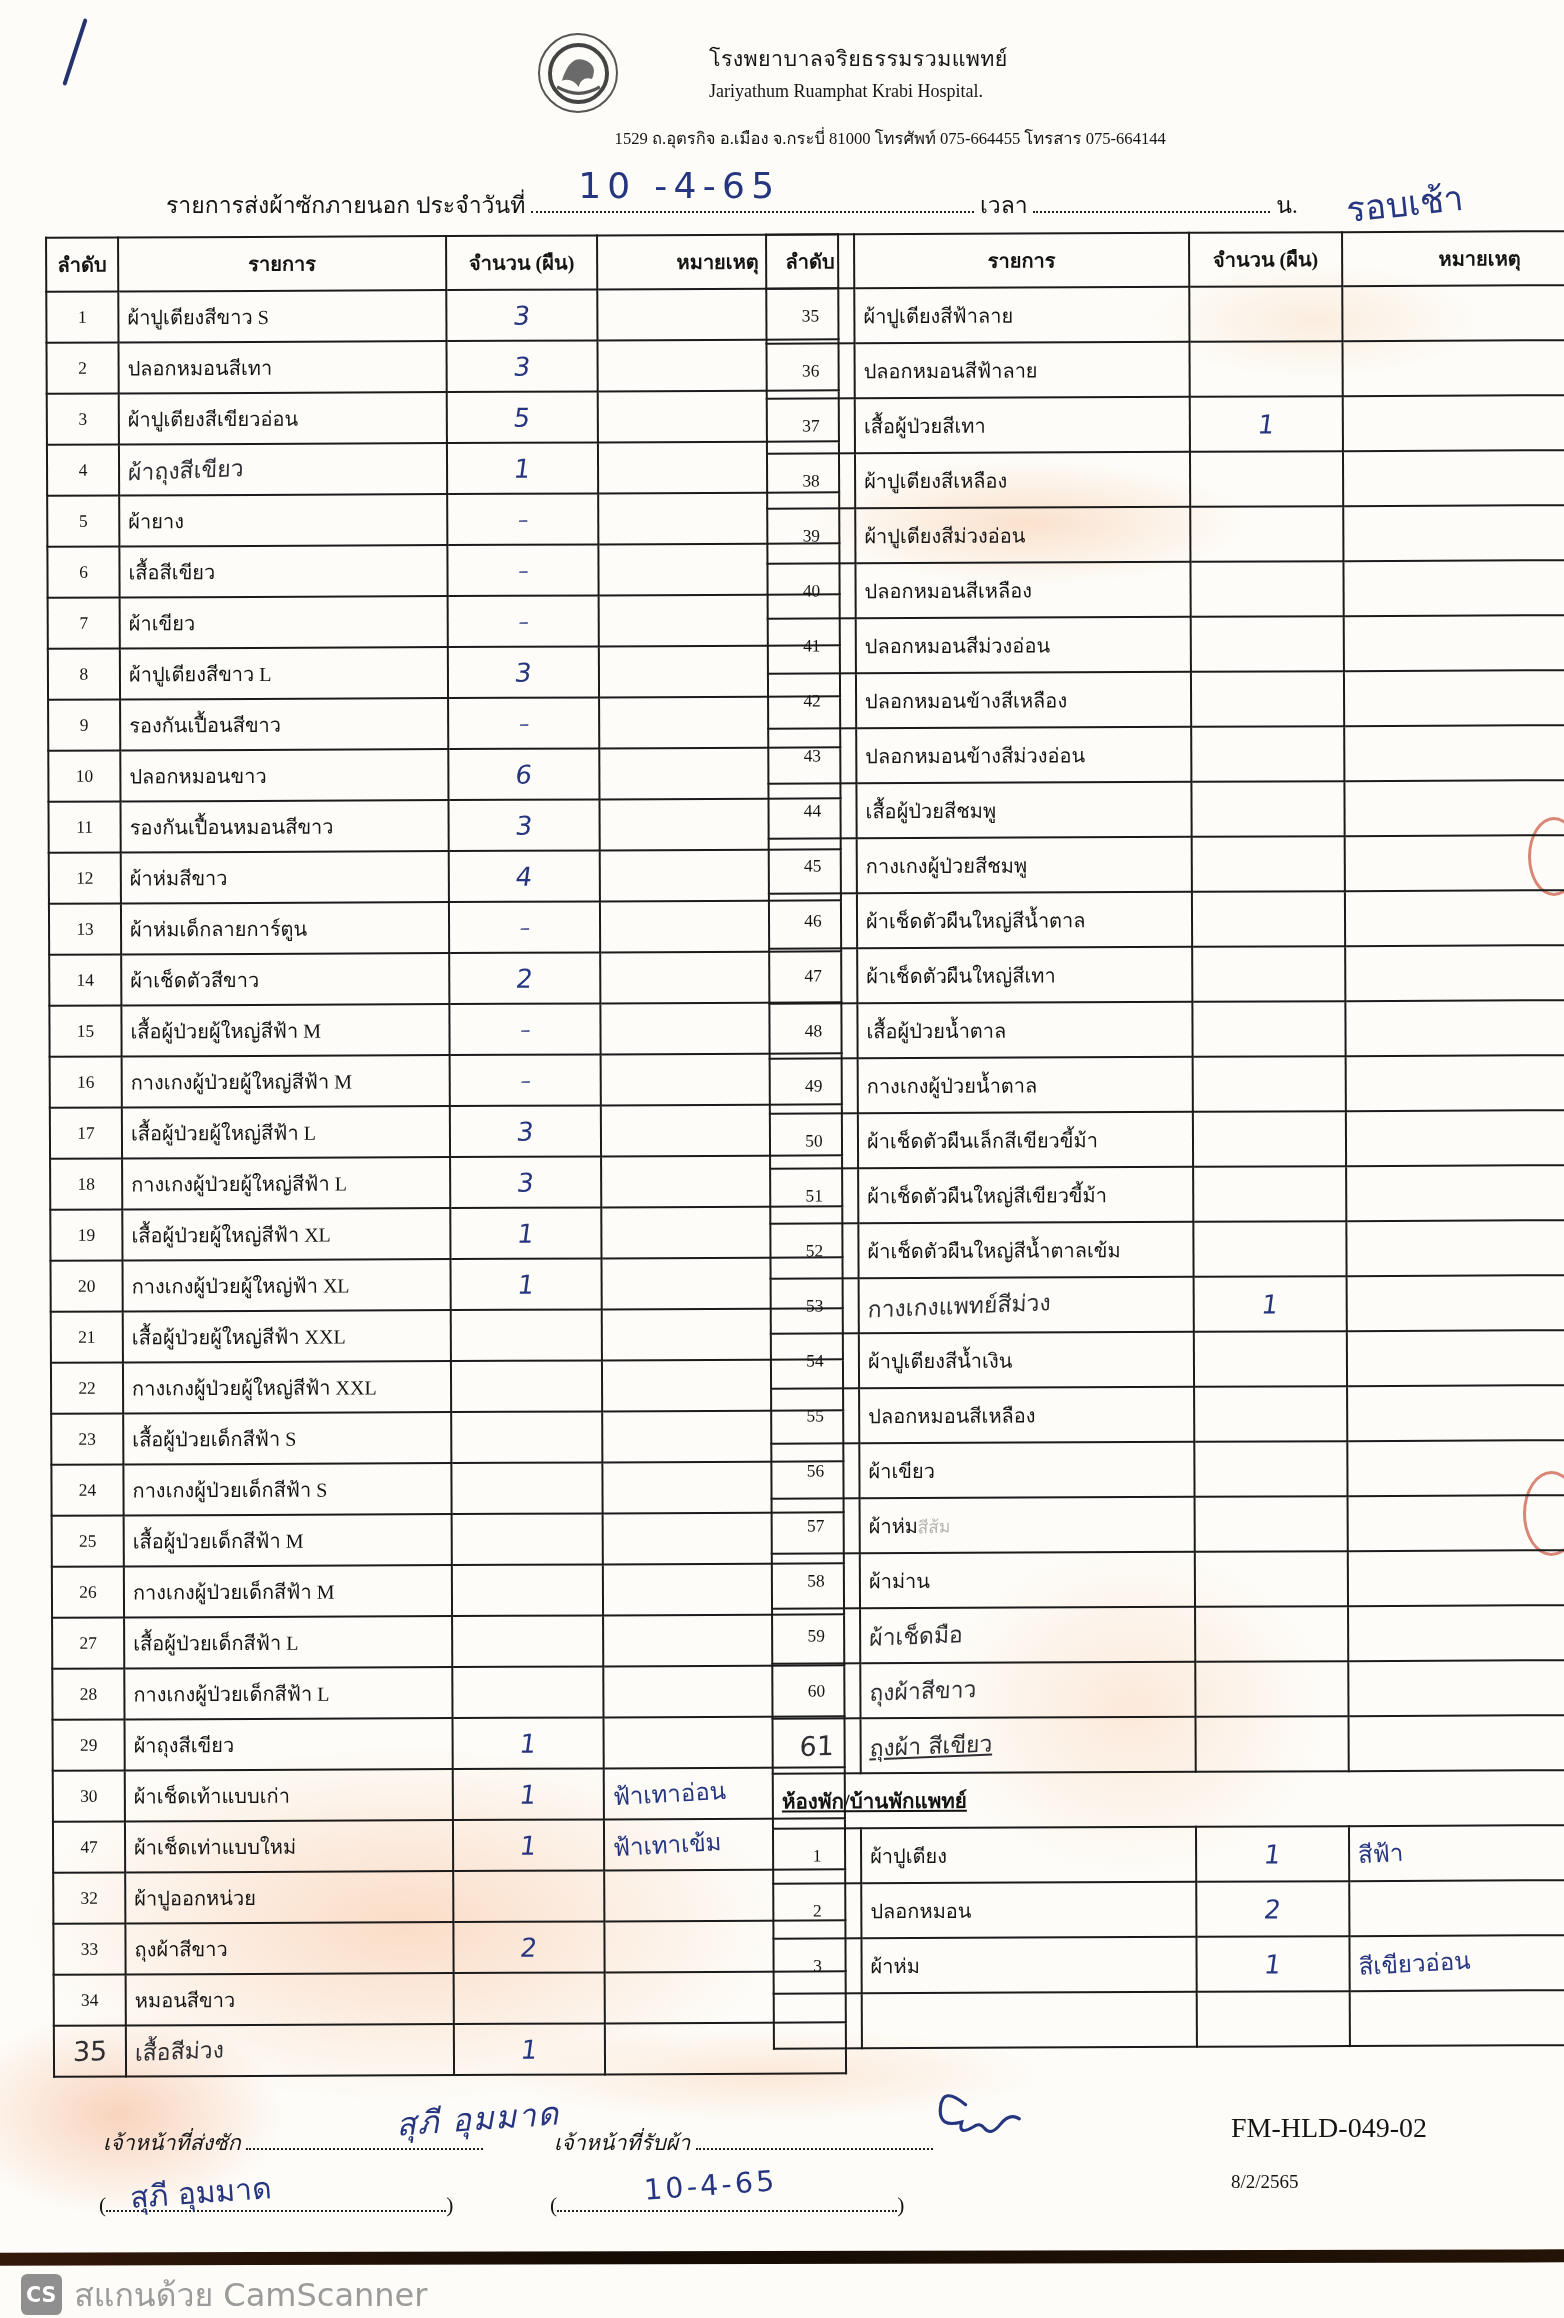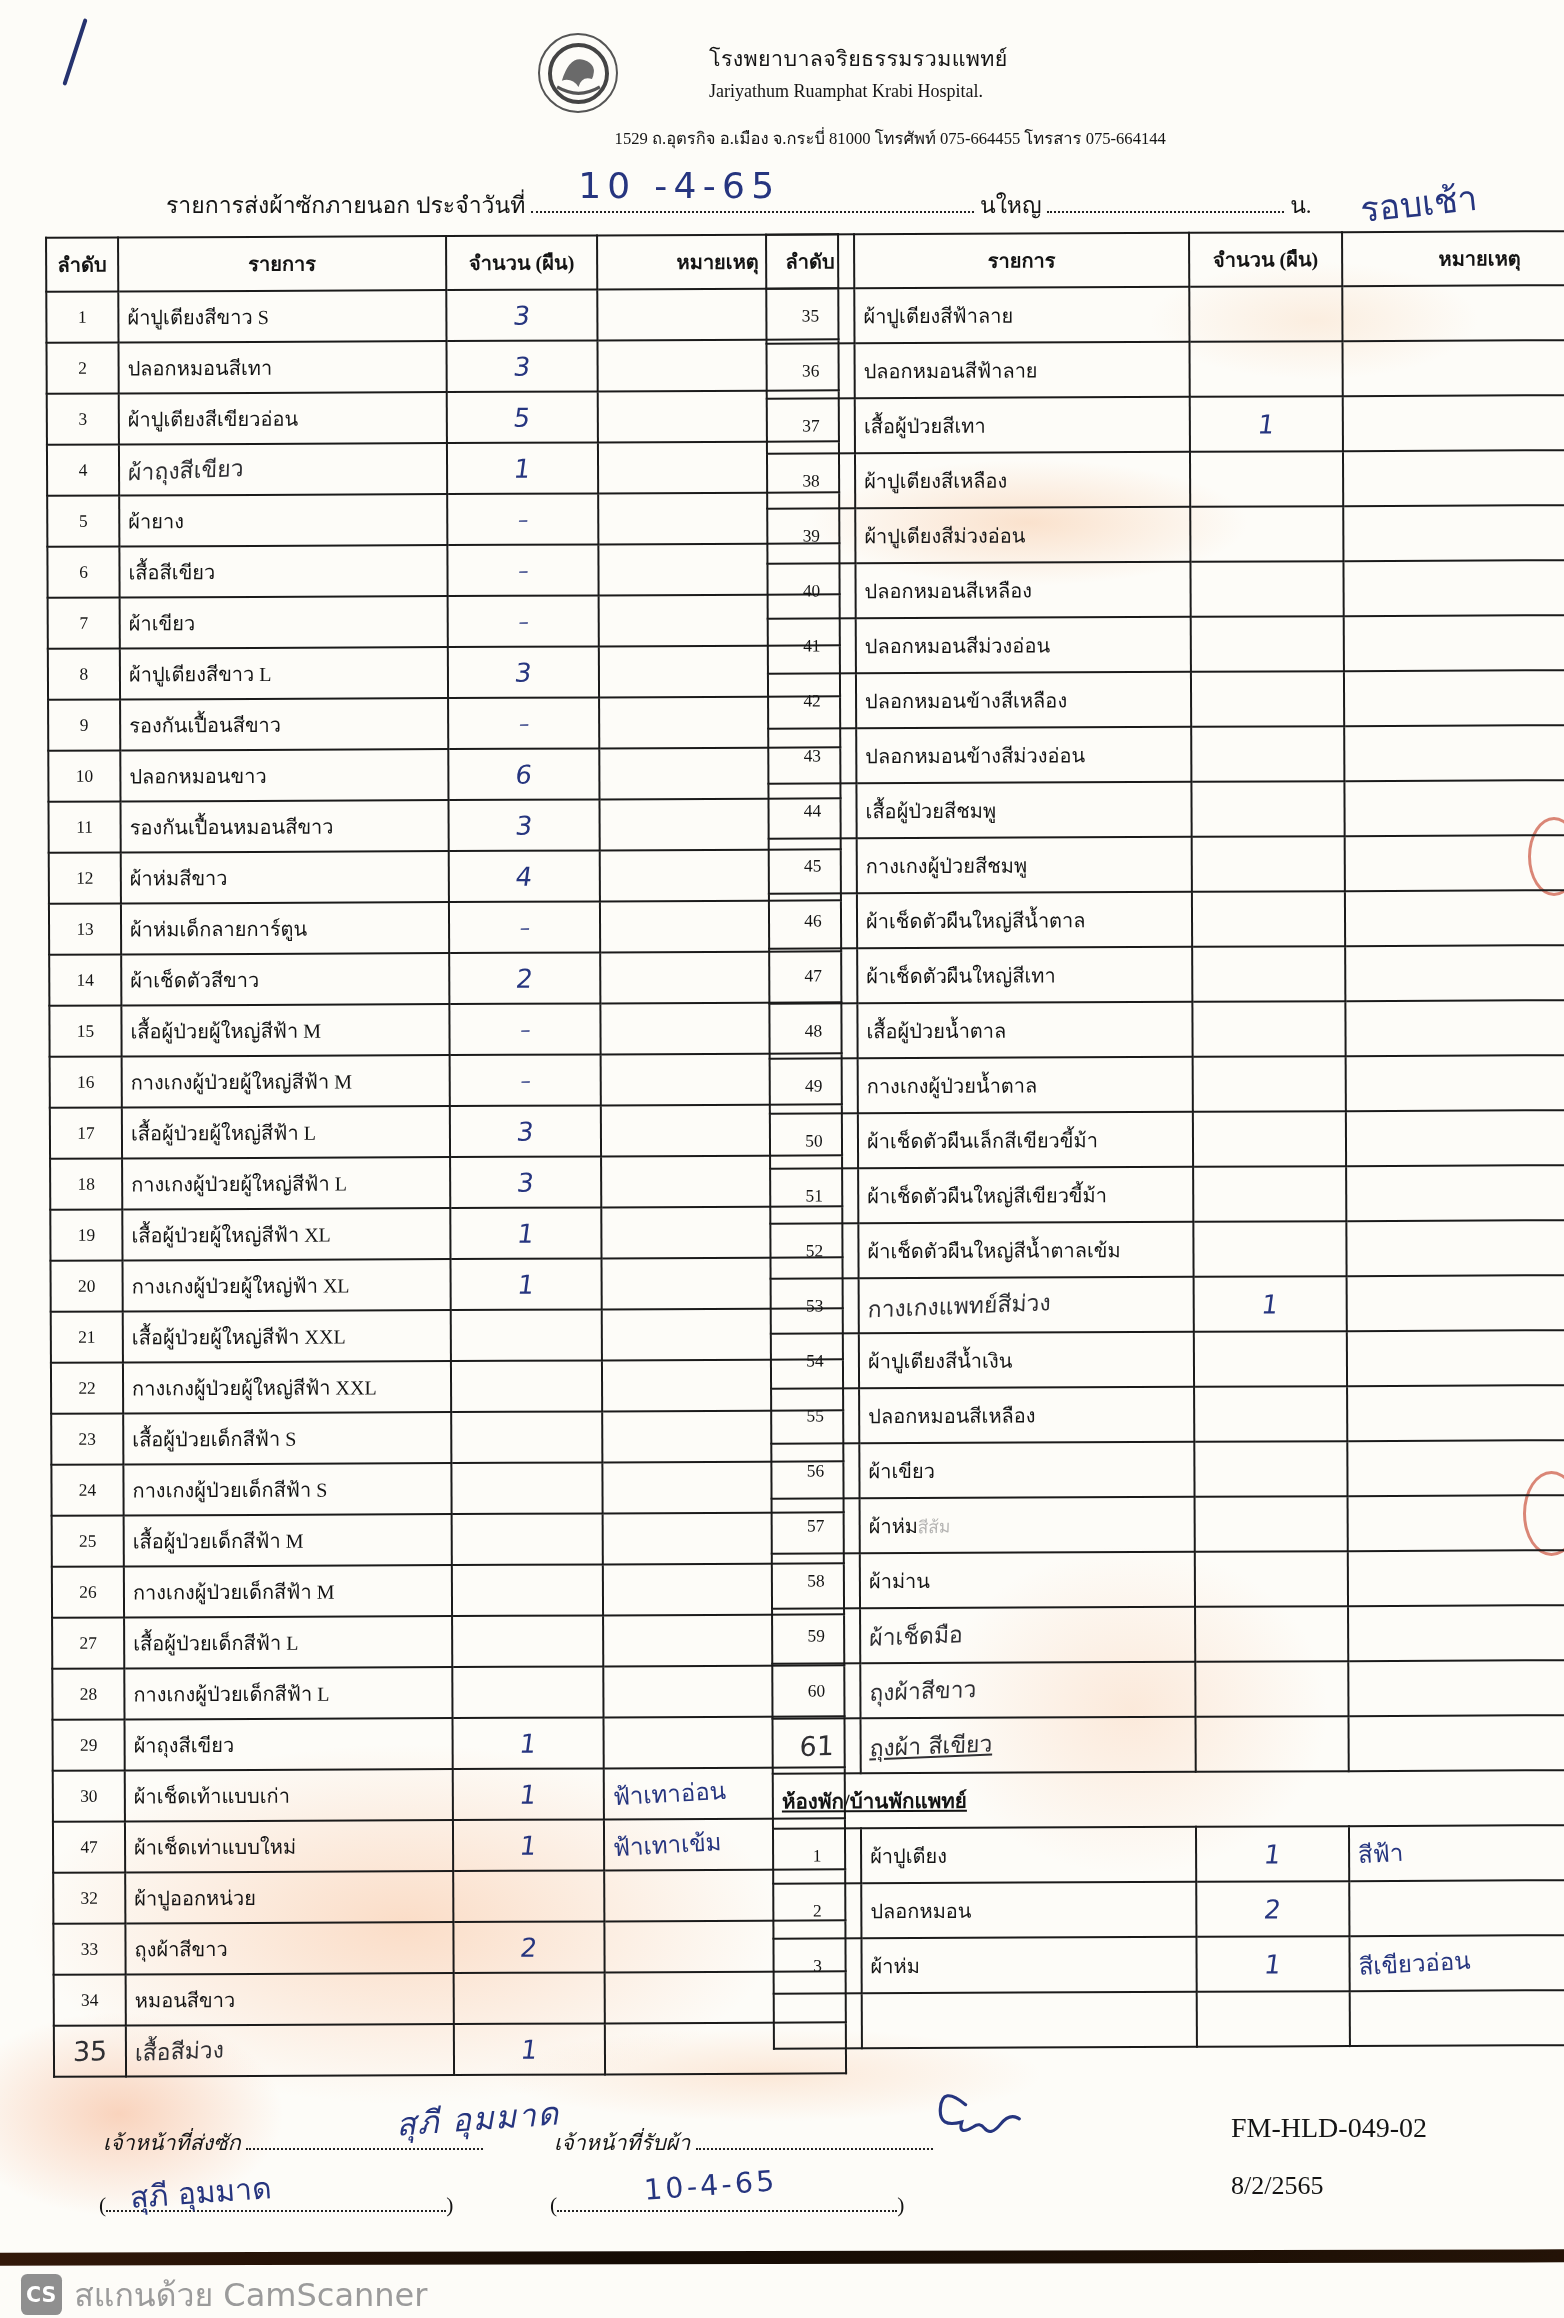--- a/index.html
+++ b/index.html
@@ -58,21 +58,21 @@
   .f-send{left:103px;top:2125px;} .f-recv{left:554px;top:2125px;}
   .f-par{position:absolute;font-size:21.4px;}
   .fp-send{left:99px;top:2193px;} .fp-recv{left:550px;top:2193px;}
   .d-sign{width:237px;} .d-name{width:340px;}
   .hw-sig{position:absolute;font-size:32px;transform:rotate(-4deg);}
   .sig-send{left:150px;top:-55px;letter-spacing:1.6px;}
   .sig-name{left:24px;top:-41px;font-size:30px;}
   .sig-date{left:87px;top:-41px;font-size:28.5px;letter-spacing:3.2px;}
   .sig-svg{position:absolute;left:222px;top:-67px;}
   .form-code{position:absolute;left:1231px;top:2112px;font-size:28px;text-align:right;}
-  .form-date{position:absolute;left:1231px;top:2171px;font-size:26px;text-align:right;}
+  .form-date{position:absolute;left:1231px;top:2171px;font-size:19px;text-align:right;}
   
   .cam{position:absolute;left:20.6px;top:2269px;display:flex;align-items:center;gap:12.7px;}
   .cam-logo{width:41px;height:41px;background:#8f8f8f;border-radius:6.3px;color:#fff;display:flex;
             align-items:center;justify-content:center;font-family:"DejaVu Sans",sans-serif;font-weight:700;font-size:20.6px;}
   .cam-txt{color:#9b9b9b;font-family:"DejaVu Sans",sans-serif;font-size:32px;}
 </style>
 </head>
 <body>
 
 <div class="page">
@@ -97,21 +97,21 @@
   </div>
   <div class="hd hd-th">โรงพยาบาลจริยธรรมรวมแพทย์</div>
   <div class="hd hd-en">Jariyathum Ruamphat Krabi Hospital.</div>
   <div class="hd-addr">1529 ถ.อุตรกิจ อ.เมือง จ.กระบี่ 81000 โทรศัพท์ 075-664455 โทรสาร 075-664144</div>
 
   <div class="title-row">
     <span>รายการส่งผ้าซักภายนอก ประจำวันที่</span>
     <span class="dotted d-date">
       <span class="hw hw-date">10 -4-65</span>
     </span>
-    <span>นใหญ</span>
+    <span>เวลา</span>
     <span class="dotted d-time"></span>
     <span>น.</span>
     <span style="position:relative;"><span class="hw hw-time">รอบเช้า</span></span>
   </div>
 
   <div class="tables">
     <table id="tblL">
       <thead>
           <tr>
         <th style="width:54px">ลำดับ</th>

